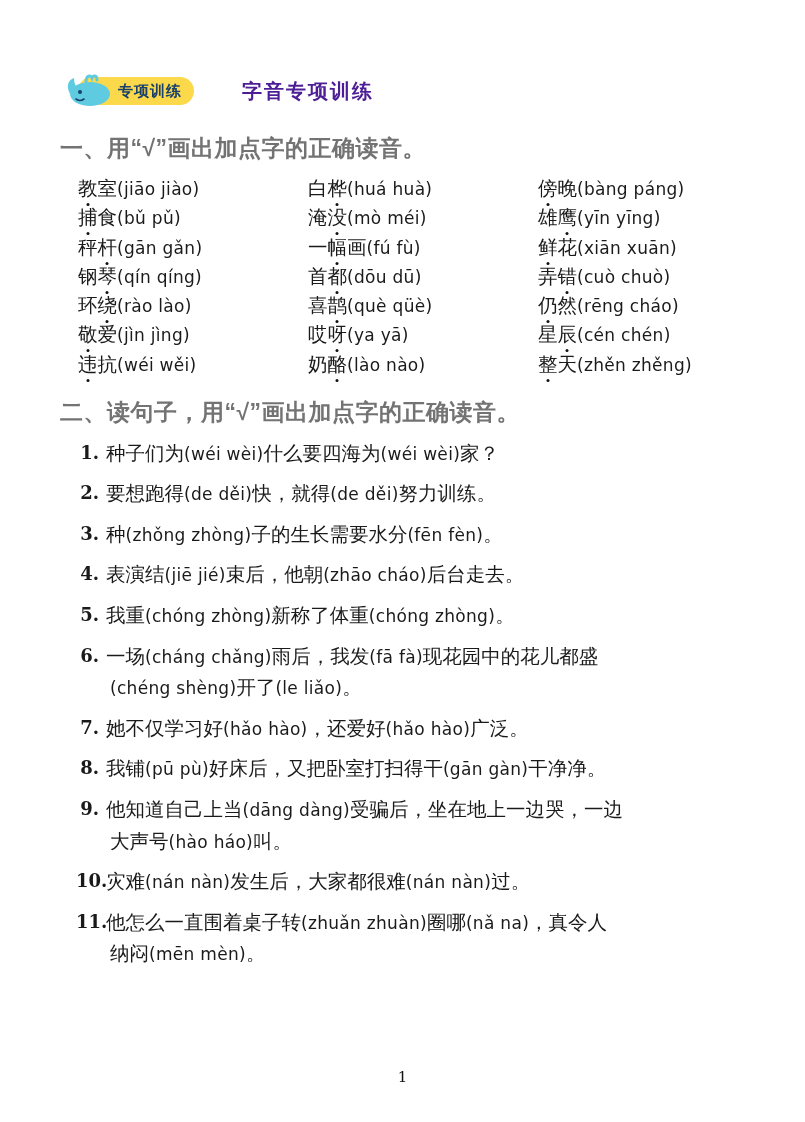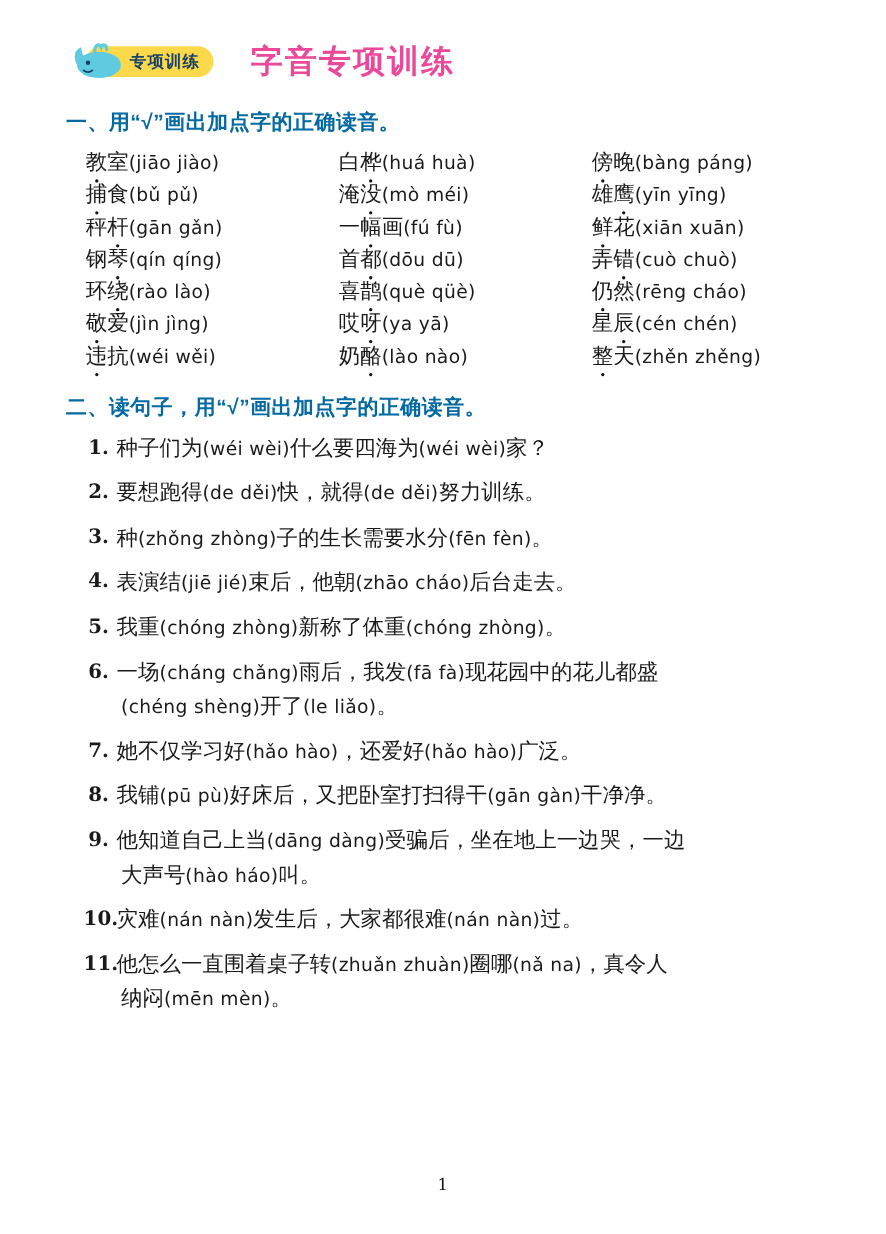--- a/index.html
+++ b/index.html
@@ -13,21 +13,21 @@
     font-family: "Liberation Serif", "DejaVu Serif", serif;
     color: #1a1a1a;
     position: relative;
     overflow: hidden;
   }
   .page {
     position: relative;
     width: 805px;
     height: 1122px;
     box-sizing: border-box;
-    padding: 28px 60px 20px 60px;
+    padding: 63px 60px 20px 60px;
   }
 
   
   .header {
     display: flex;
     align-items: center;
     gap: 18px;
     height: 56px;
     padding-left: 18px;
   }
@@ -52,33 +52,33 @@
   }
   .whale {
     position: absolute;
     left: -14px;
     top: -11px;
     width: 56px;
     height: 44px;
   }
   .doc-title {
     font-family: "Liberation Sans", sans-serif;
-    font-size: 29px;
-    font-weight: bold;
-    color: #ec4899;
+    font-size: 20px;
+    font-weight: bold;
+    color: #4c1d95;
     letter-spacing: 2px;
-    margin-left: 16px;
+    margin-left: 30px;
   }
 
   
   .section-title {
     font-family: "Liberation Sans", sans-serif;
     font-weight: bold;
-    font-size: 19px;
-    color: #0369a1;
+    font-size: 23px;
+    color: #737373;
     margin: 14px 0 10px 0;
     letter-spacing: 0.5px;
   }
   .section-title.second {
     margin-top: 18px;
   }
 
   
   .grid {
     display: grid;

